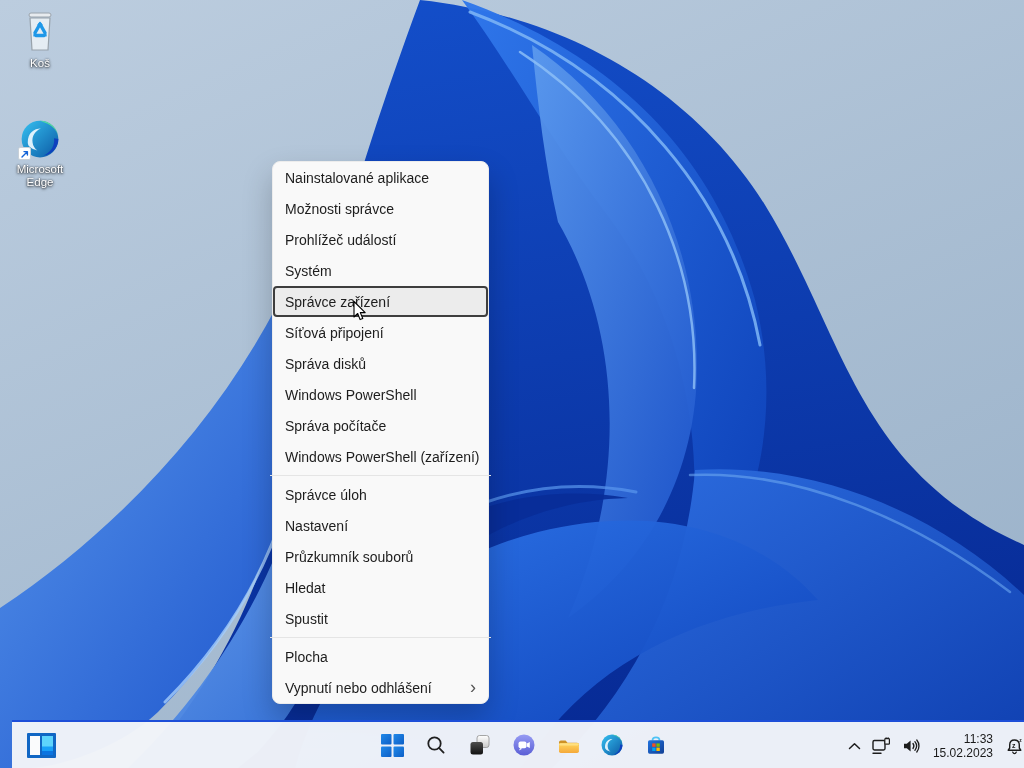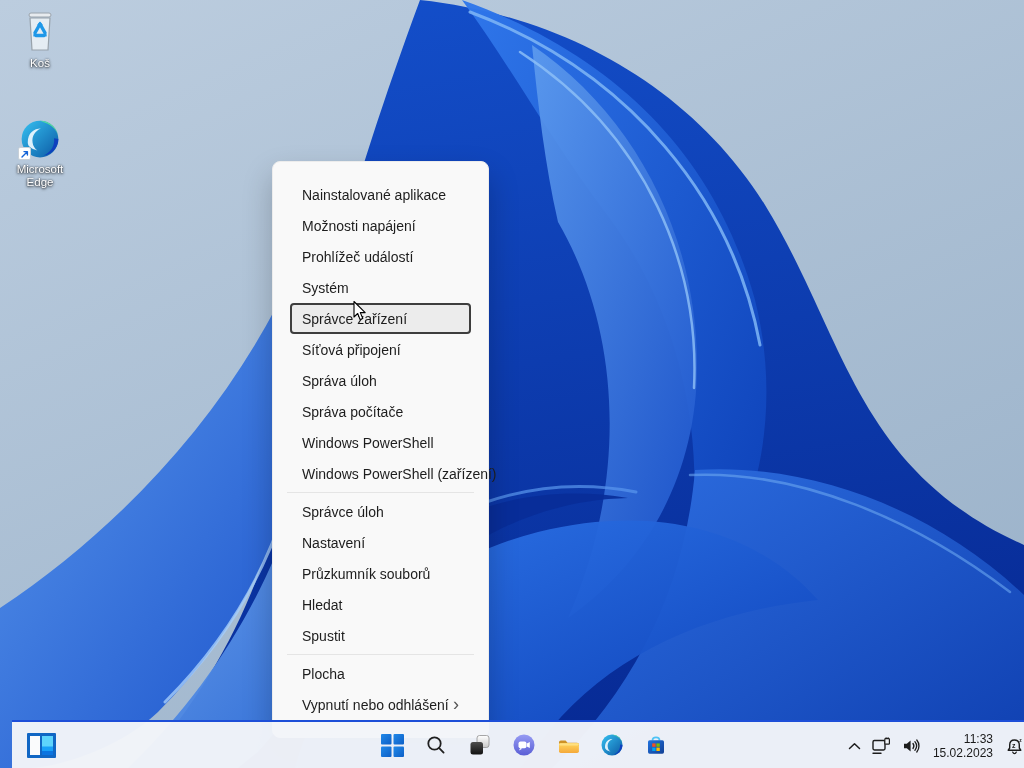--- a/index.html
+++ b/index.html
@@ -12,21 +12,21 @@
   .desk-icon{width:76px;text-align:center;margin-bottom:12px;cursor:default;}
   .desk-icon .ic{display:flex;justify-content:center;align-items:flex-end;height:48px;position:relative;}
   .desk-icon .lbl{margin-top:3px;font-size:11.5px;line-height:13px;color:#fff;
     text-shadow:0 1px 3px rgba(0,0,0,.85),0 0 2px rgba(0,0,0,.6);}
   .shortcut-badge{position:absolute;left:16px;bottom:0;width:11px;height:11px;background:#fff;
     border-radius:2px;border:1px solid #c8d0d8;display:flex;align-items:center;justify-content:center;}
   .shortcut-badge svg{display:block;}
 
   
   #context-menu{position:absolute;left:272px;top:161px;width:217px;box-sizing:border-box;
-    padding:17px;background:#f9f9f9;border:1px solid #ececec;border-radius:8px;
+    padding:0;background:#f9f9f9;border:1px solid #ececec;border-radius:8px;
     box-shadow:0 14px 30px rgba(0,0,0,.22);}
   .menu-item{height:31px;display:flex;align-items:center;box-sizing:border-box;
     padding:0 12px;border-radius:4px;font-size:14px;color:#1d1d1d;white-space:nowrap;}
   .menu-item.focused{border:2px solid #3e3e3e;background:#ececec;padding:0 10px;}
   .mi-chevron{margin-left:auto;font-size:18px;color:#555;line-height:0;padding-bottom:2px;}
   .menu-sep{height:1px;background:#e5e5e5;margin:3px -3px;}
 
   
   #taskbar{position:absolute;left:12px;bottom:0;width:1024px;height:48px;
     background:rgba(243,245,249,0.97);border-top:2px solid #1d4ed8;box-sizing:border-box;
@@ -132,42 +132,42 @@
       </div>
       <div class="lbl">Microsoft Edge</div>
     </div>
   </div>
 
   <div id="context-menu">
       <div class="menu-item">
         <span class="mi-label">Nainstalované aplikace</span>
       </div>
       <div class="menu-item">
-        <span class="mi-label">Možnosti napájení</span>
+        <span class="mi-label">Možnosti správce</span>
       </div>
       <div class="menu-item">
         <span class="mi-label">Prohlížeč událostí</span>
       </div>
       <div class="menu-item">
         <span class="mi-label">Systém</span>
       </div>
       <div class="menu-item focused">
         <span class="mi-label">Správce zařízení</span>
       </div>
       <div class="menu-item">
         <span class="mi-label">Síťová připojení</span>
       </div>
       <div class="menu-item">
-        <span class="mi-label">Správa úloh</span>
+        <span class="mi-label">Správa disků</span>
+      </div>
+      <div class="menu-item">
+        <span class="mi-label">Windows PowerShell</span>
       </div>
       <div class="menu-item">
         <span class="mi-label">Správa počítače</span>
-      </div>
-      <div class="menu-item">
-        <span class="mi-label">Windows PowerShell</span>
       </div>
       <div class="menu-item">
         <span class="mi-label">Windows PowerShell (zařízení)</span>
       </div>
       <div class="menu-sep"></div>
       <div class="menu-item">
         <span class="mi-label">Správce úloh</span>
       </div>
       <div class="menu-item">
         <span class="mi-label">Nastavení</span>

